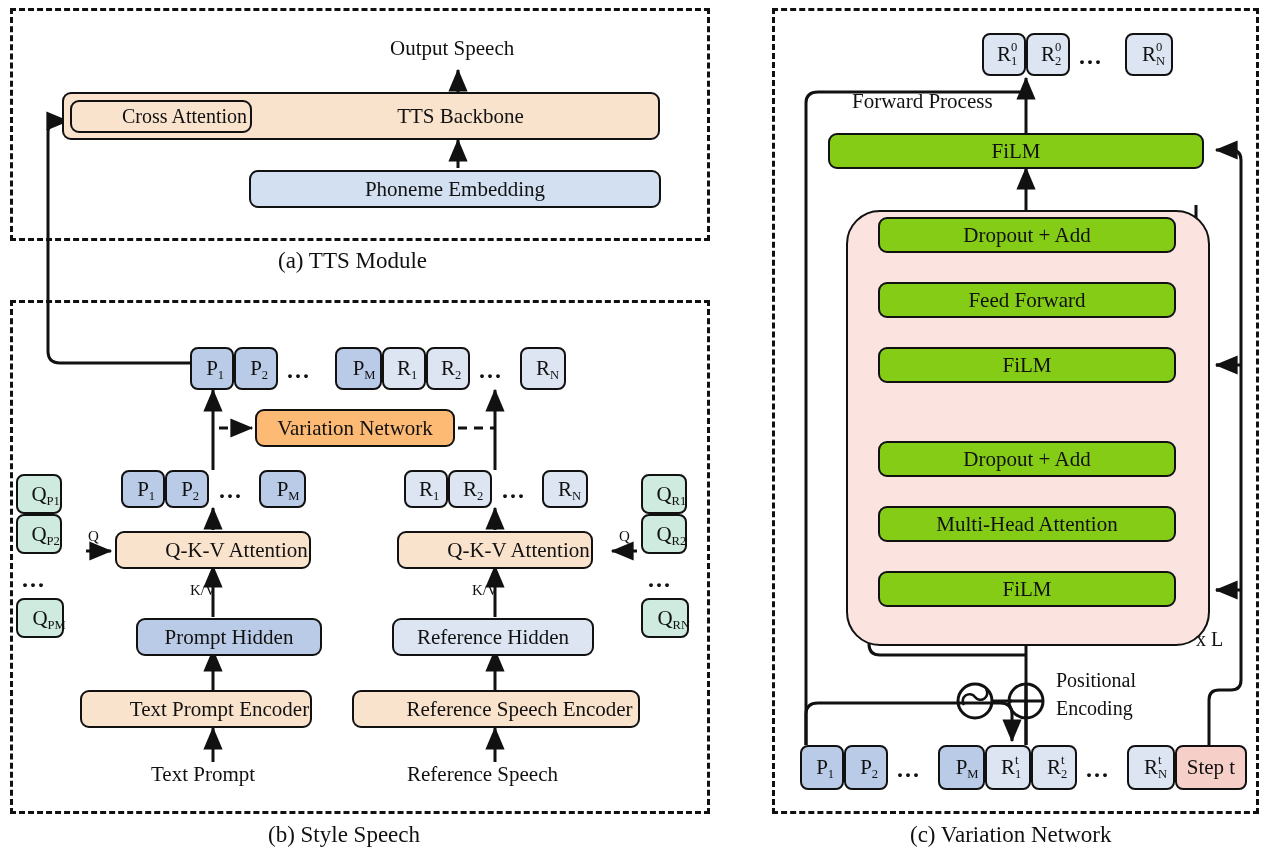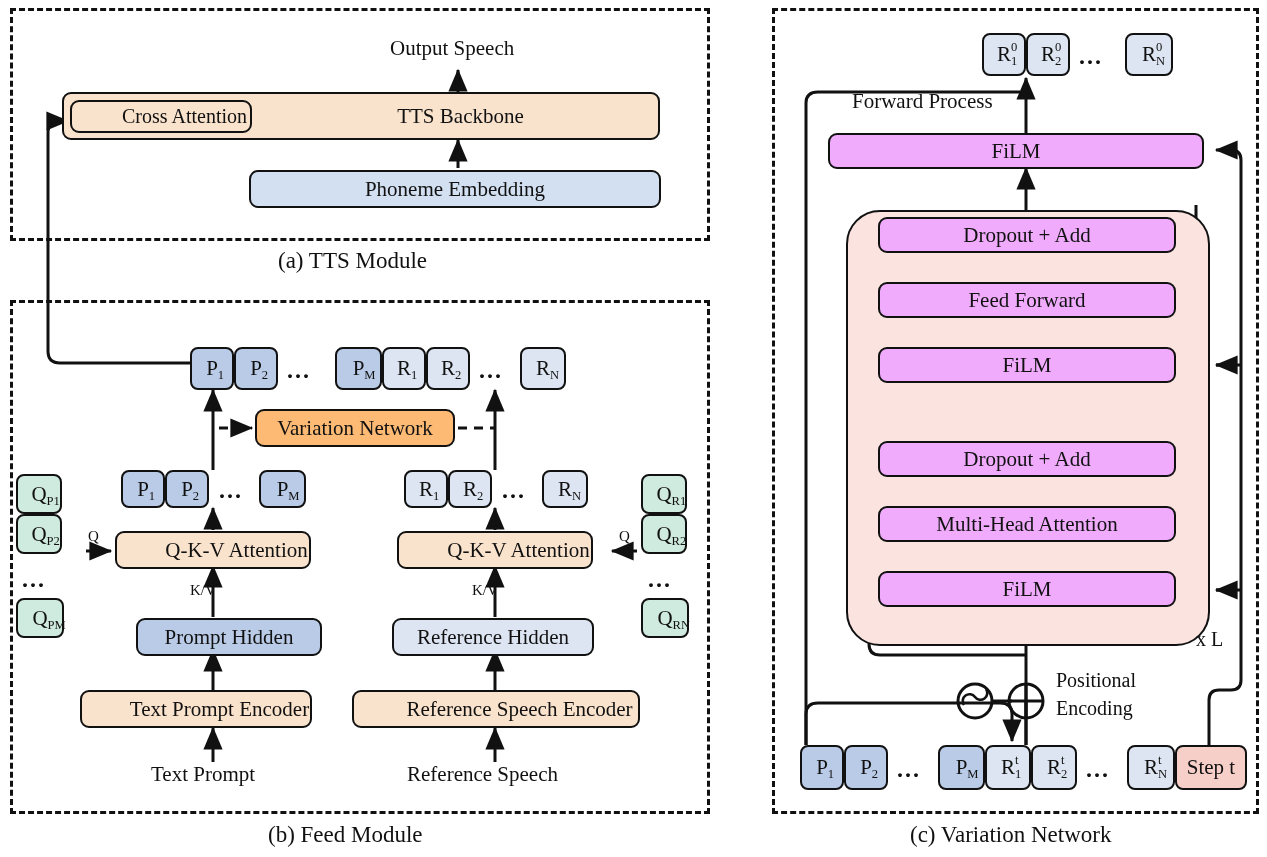--- a/index.html
+++ b/index.html
@@ -11,21 +11,21 @@
   .panel{position:absolute;border:3px dashed #111;background:transparent;box-sizing:border-box;}
 
   
   .box{position:absolute;box-sizing:border-box;border:2.6px solid #111;border-radius:9px;
        display:flex;align-items:center;justify-content:center;text-align:center;
        font-size:21px;line-height:1.05;white-space:nowrap;}
   .tok{position:absolute;box-sizing:border-box;border:2.6px solid #111;border-radius:8px;
        display:flex;align-items:center;justify-content:center;font-size:21px;}
 
   .c-orange{background:#fae3cd;padding-left:47px;}
-  .c-orange2{background:#f0abfc;}
+  .c-orange2{background:#84cc16;}
   .c-blue{background:#d2e0f2;}
   .c-blue-dark{background:#b9cbe6;}
   .c-blue-light{background:#dde5f2;}
   .c-green{background:#cfeade;}
   .c-pink{background:#fdba74;}
   .c-pinkbox{background:#f7cfc9;}
 
   .lbl{position:absolute;font-size:21px;white-space:nowrap;}
   .lbl-sm{position:absolute;font-size:15px;white-space:nowrap;}
   .dots{position:absolute;font-size:24px;letter-spacing:2px;font-weight:bold;
@@ -249,21 +249,21 @@
   <div class="box c-orange" style="left:80px;top:690px;width:232px;height:38px;">
     <span>Text Prompt Encoder</span>
   </div>
   <div class="box c-orange" style="left:352px;top:690px;width:288px;height:38px;">
     <span>Reference Speech Encoder</span>
   </div>
 
   <div class="lbl" style="left:151px;top:762px;">Text Prompt</div>
   <div class="lbl" style="left:407px;top:762px;">Reference Speech</div>
 
-  <div class="caption" style="left:268px;top:822px;">(b)  Feed Module</div>
+  <div class="caption" style="left:268px;top:822px;">(b)  Style Speech</div>
 
   <div class="panel" style="left:772px;top:8px;width:487px;height:806px;"></div>
 
   <div style="position:absolute;left:846px;top:210px;width:360px;height:432px;
               background:#fbe4e0;border:2.6px solid #111;border-radius:34px;"></div>
 
   <div>
     <div class="tok c-blue-light" style="left:982px;top:33px;width:44px;height:43px;">
       <span class="sb"><span>R</span><span class="s dn">1</span><span class="s up">0</span></span>
     </div>

